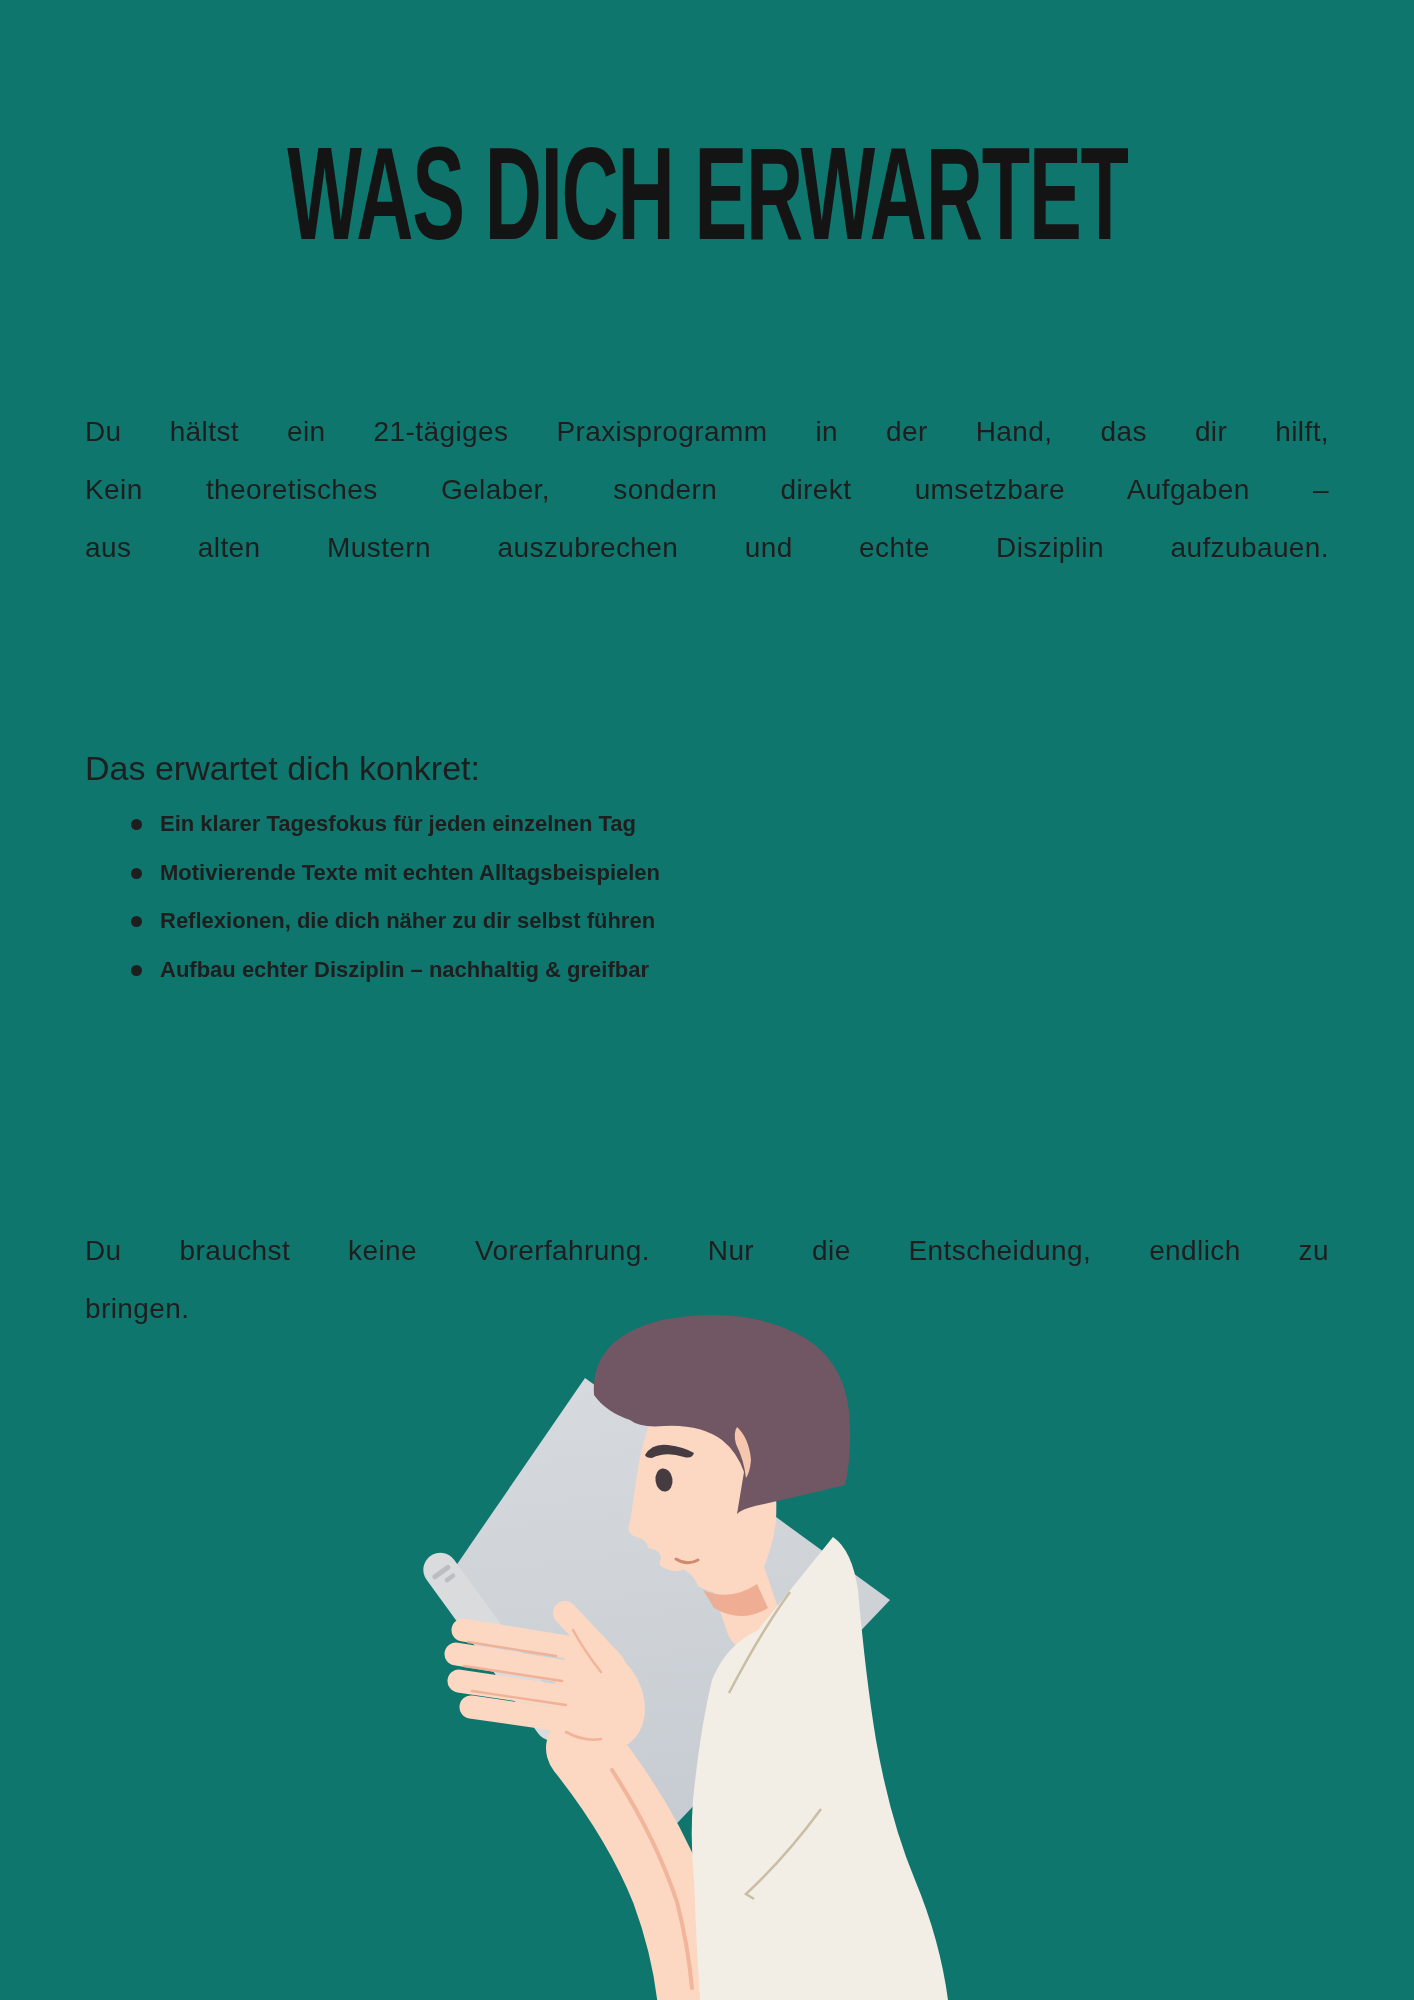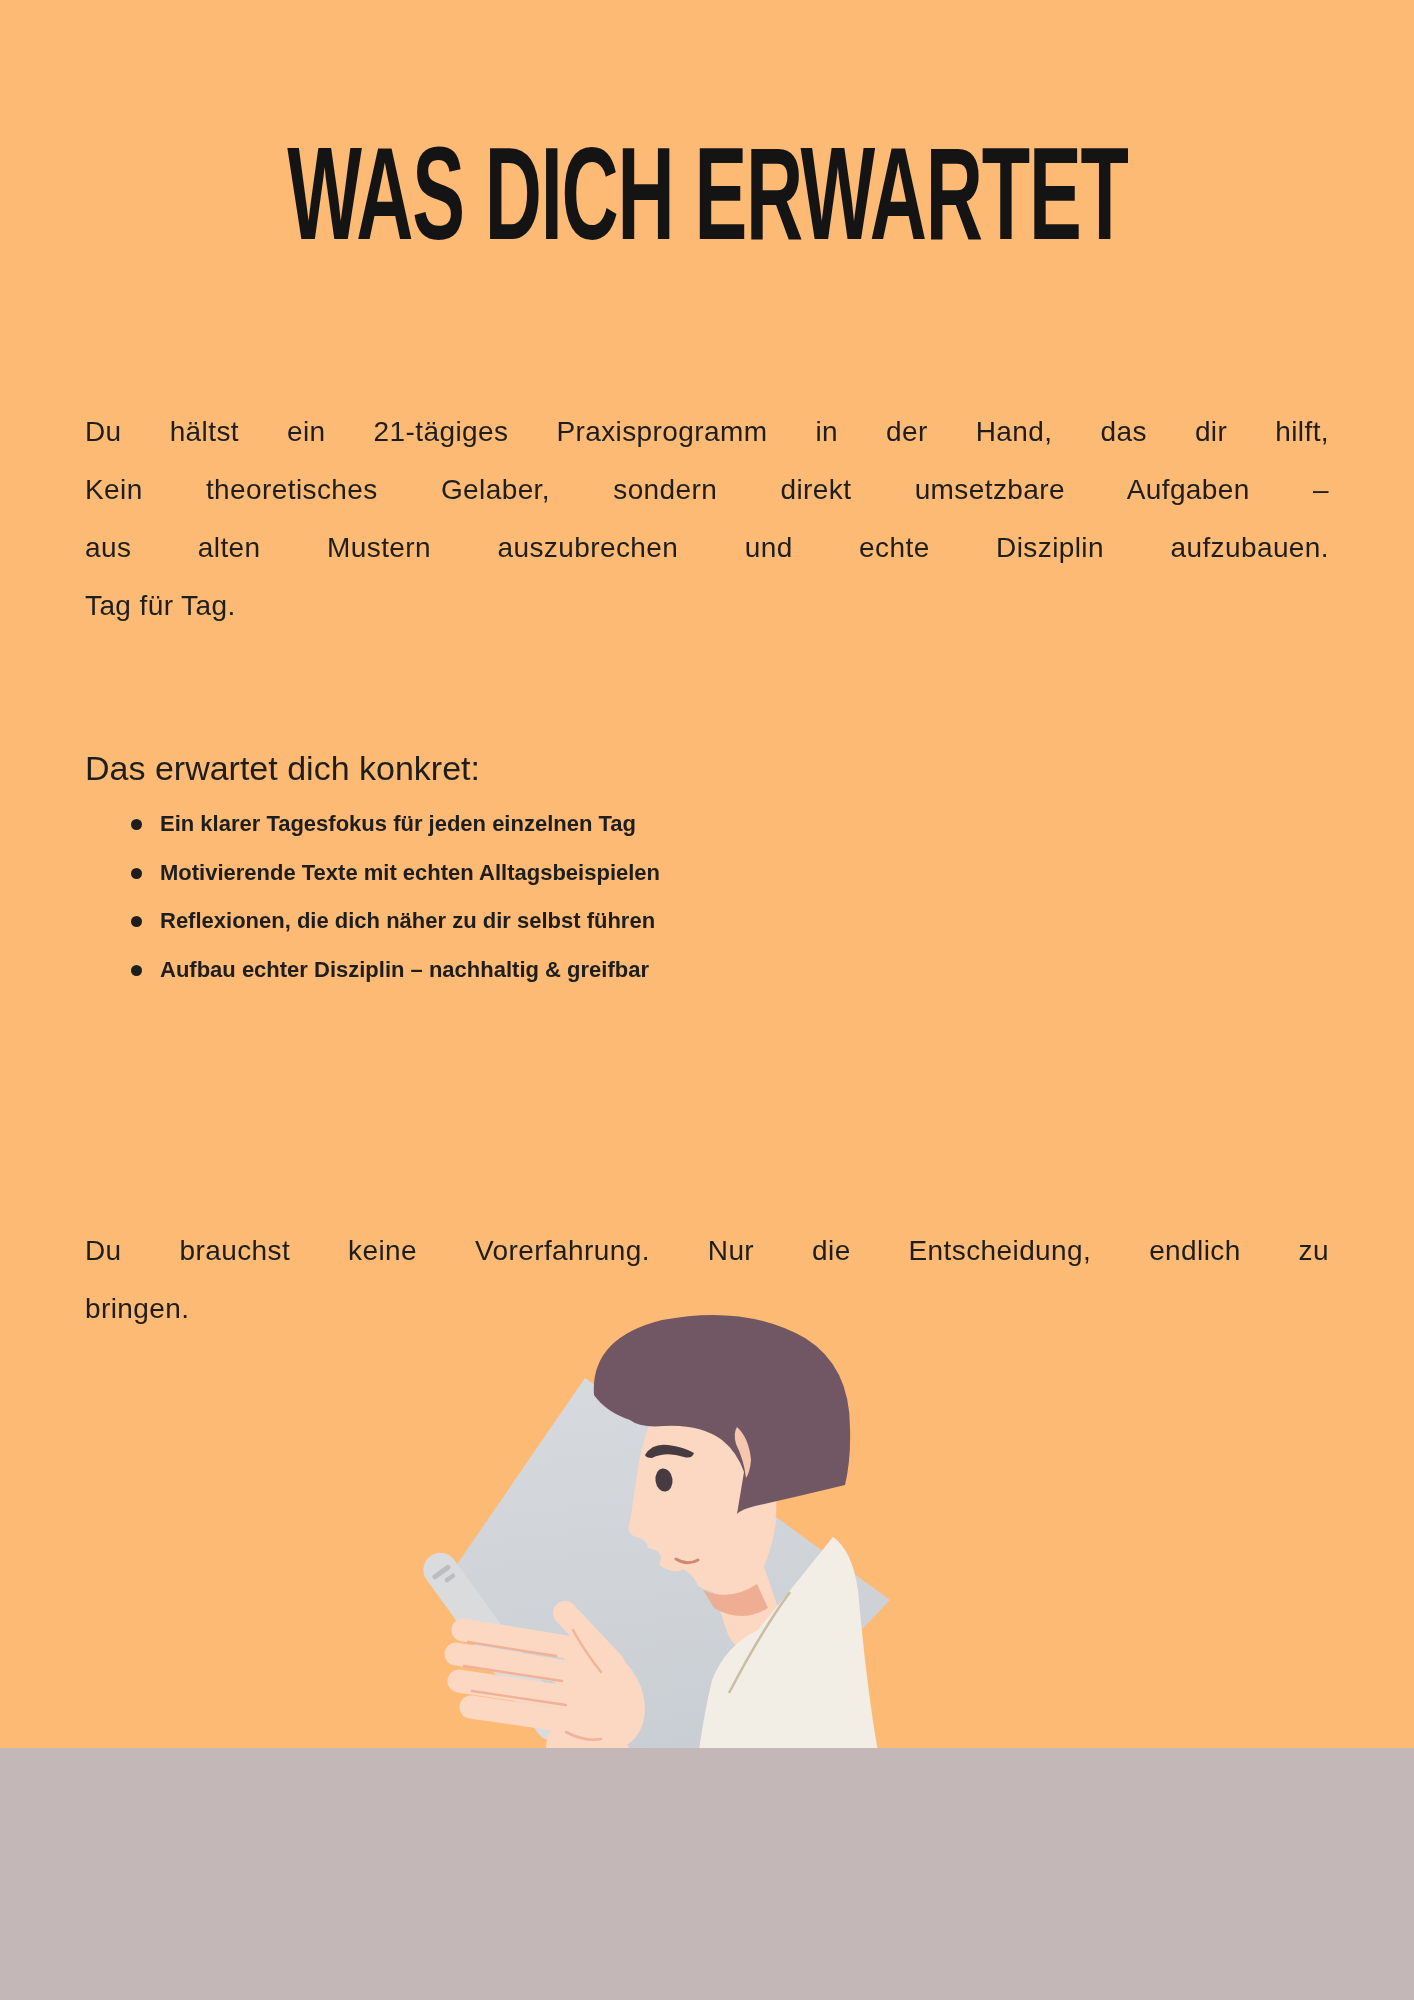--- a/index.html
+++ b/index.html
@@ -3,23 +3,23 @@
 <meta charset="utf-8">
 <style>
   html, body {
     margin: 0;
     padding: 0;
     background: #c3b8b7;
   }
   .page {
     position: relative;
     width: 1414px;
-    height: 1748px;
+    height: 2000px;
     margin: 0 auto;
-    background: #fdba74;
+    background: #0f766e;
     overflow: hidden;
     font-family: "Liberation Sans", sans-serif;
     color: #1e1e1e;
   }
   .title {
     position: absolute;
     top: 128px;
     left: 0;
     right: 0;
     margin: 0;
@@ -96,21 +96,20 @@
 <div class="page">
 
   <h1 class="title">
     <span class="condense">WAS DICH ERWARTET</span>
   </h1>
 
   <div class="textblock intro">
     <div class="jline">Du hältst ein 21-tägiges Praxisprogramm in der Hand, das dir hilft,</div>
     <div class="jline">Kein theoretisches Gelaber, sondern direkt umsetzbare Aufgaben –</div>
     <div class="jline">aus alten Mustern auszubrechen und echte Disziplin aufzubauen.</div>
-    <div class="lline">Tag für Tag.</div>
   </div>
 
   <div class="listblock">
     <p class="list-heading">Das erwartet dich konkret:</p>
     <ul class="bullets">
       <li>Ein klarer Tagesfokus für jeden einzelnen Tag</li>
       <li>Motivierende Texte mit echten Alltagsbeispielen</li>
       <li>Reflexionen, die dich näher zu dir selbst führen</li>
       <li>Aufbau echter Disziplin – nachhaltig &amp; greifbar</li>
     </ul>

